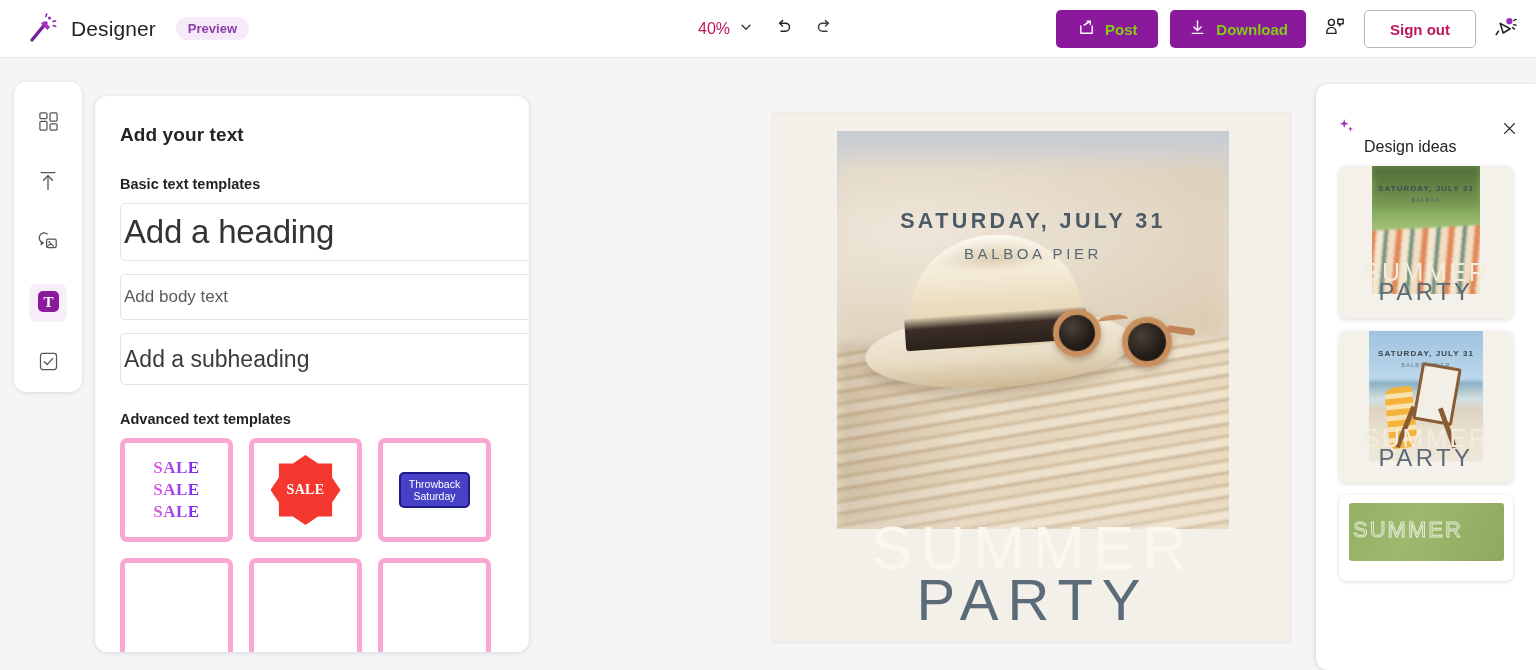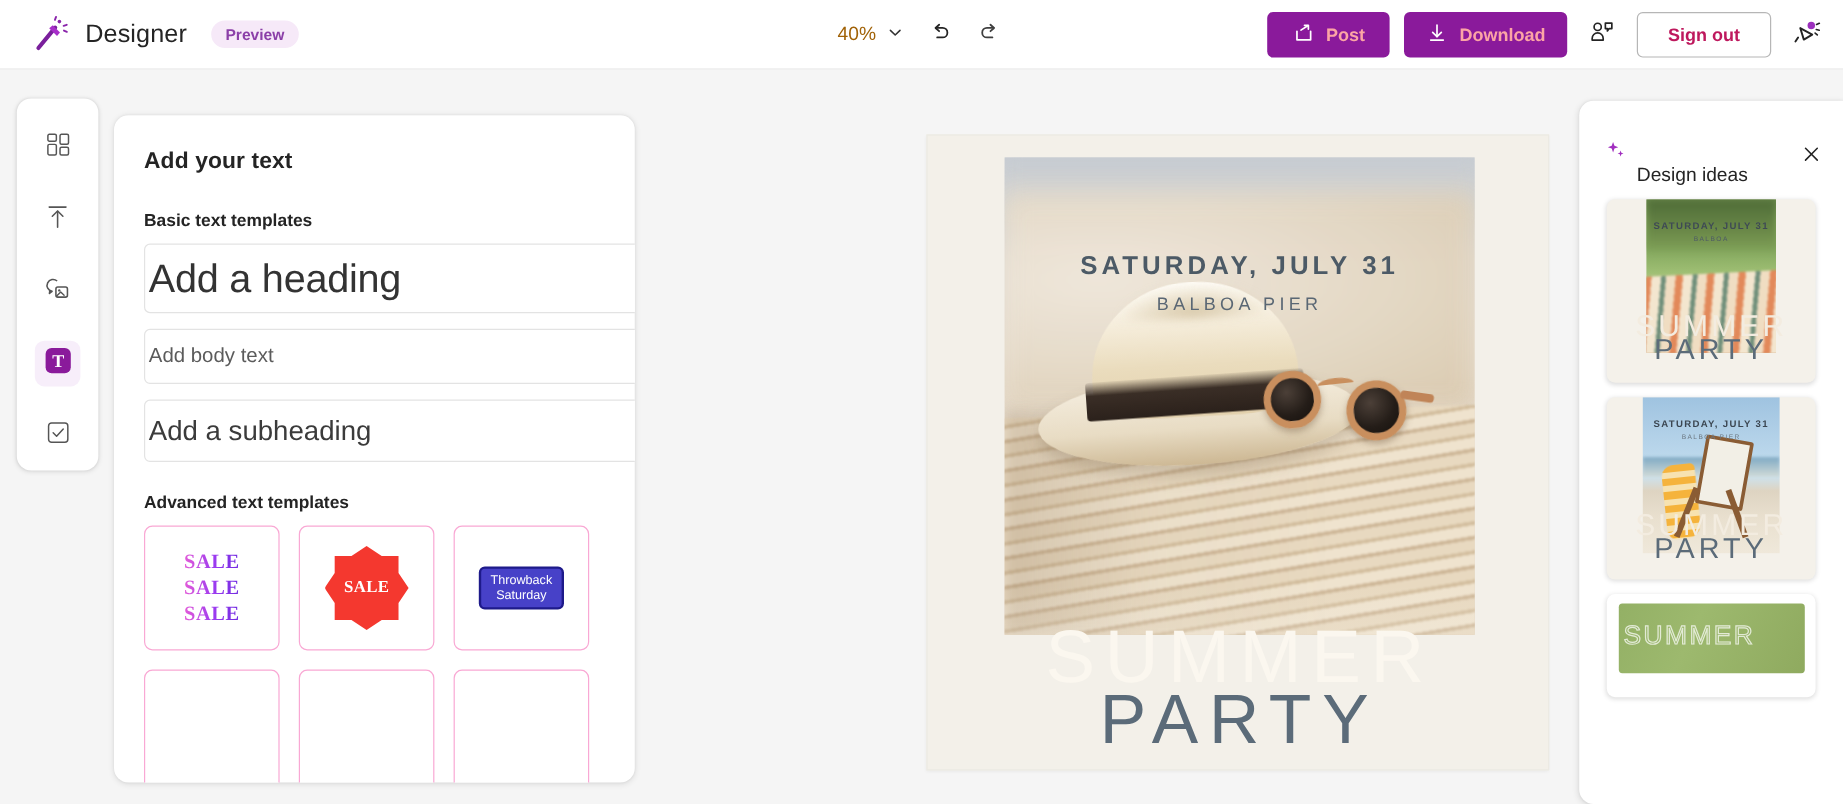--- a/index.html
+++ b/index.html
@@ -30,34 +30,34 @@
   }
 
   .center-tools {
     position: absolute; left: 688px; top: 0; height: 58px;
     display: flex; align-items: center; gap: 6px;
   }
   .zoom-ctl {
     display: flex; align-items: center; gap: 9px;
     padding: 5px 8px 5px 10px; border-radius: 4px; cursor: pointer;
   }
-  .zoom-val { font-size: 16px; color: #a16207; }
+  .zoom-val { font-size: 16px; color: #be185d; }
   .icon-btn {
     width: 34px; height: 34px; border-radius: 4px;
     display: flex; align-items: center; justify-content: center;
     cursor: pointer; background: transparent; border: none;
   }
 
   .right-tools {
     position: absolute; right: 14px; top: 0; height: 58px;
     display: flex; align-items: center; gap: 12px;
   }
   .btn-primary {
     height: 38px; min-width: 102px;
-    background: #8a1a9b; color: #fca5a5;
+    background: #8a1a9b; color: #84cc16;
     border: none; border-radius: 5px;
     font-size: 15px; font-weight: 600;
     display: flex; align-items: center; justify-content: center; gap: 9px;
     padding: 0 18px; cursor: pointer;
     font-family: "Liberation Sans", sans-serif;
   }
   .btn-secondary {
     height: 38px; min-width: 112px;
     background: #fff; color: #be185d;
     border: 1px solid #b6b6b6; border-radius: 5px;
@@ -103,21 +103,21 @@
     display: flex; align-items: center;
     margin-bottom: 13px; padding-left: 3px;
   }
   .tmpl-heading { height: 58px; font-size: 33px; color: #333; font-weight: 400; letter-spacing: -.2px; }
   .tmpl-sub { height: 52px; font-size: 23px; color: #3b3b3b; font-weight: 400; }
   .tmpl-body { height: 46px; font-size: 17px; color: #5b5b5b; font-weight: 400; }
 
   .adv-label { font-size: 14.5px; color: #242424; font-weight: 600; margin-top: 26px; margin-bottom: 11px; }
   .adv-grid { display: grid; grid-template-columns: repeat(3, 113px); gap: 16px; }
   .adv-card {
-    height: 104px; border: 1px solid #f9a8d4; border-radius: 7px;
+    height: 104px; border: 5px solid #f9a8d4; border-radius: 7px;
     background: #fff; cursor: pointer;
     display: flex; align-items: center; justify-content: center;
     overflow: hidden;
   }
   .adv-card.ghost { height: 104px; }
 
   .sale-stack { display: flex; flex-direction: column; gap: 2px; align-items: center; }
   .sale-word {
     font-family: "Liberation Serif", serif;
     font-weight: 700; font-size: 17px; letter-spacing: .5px;

